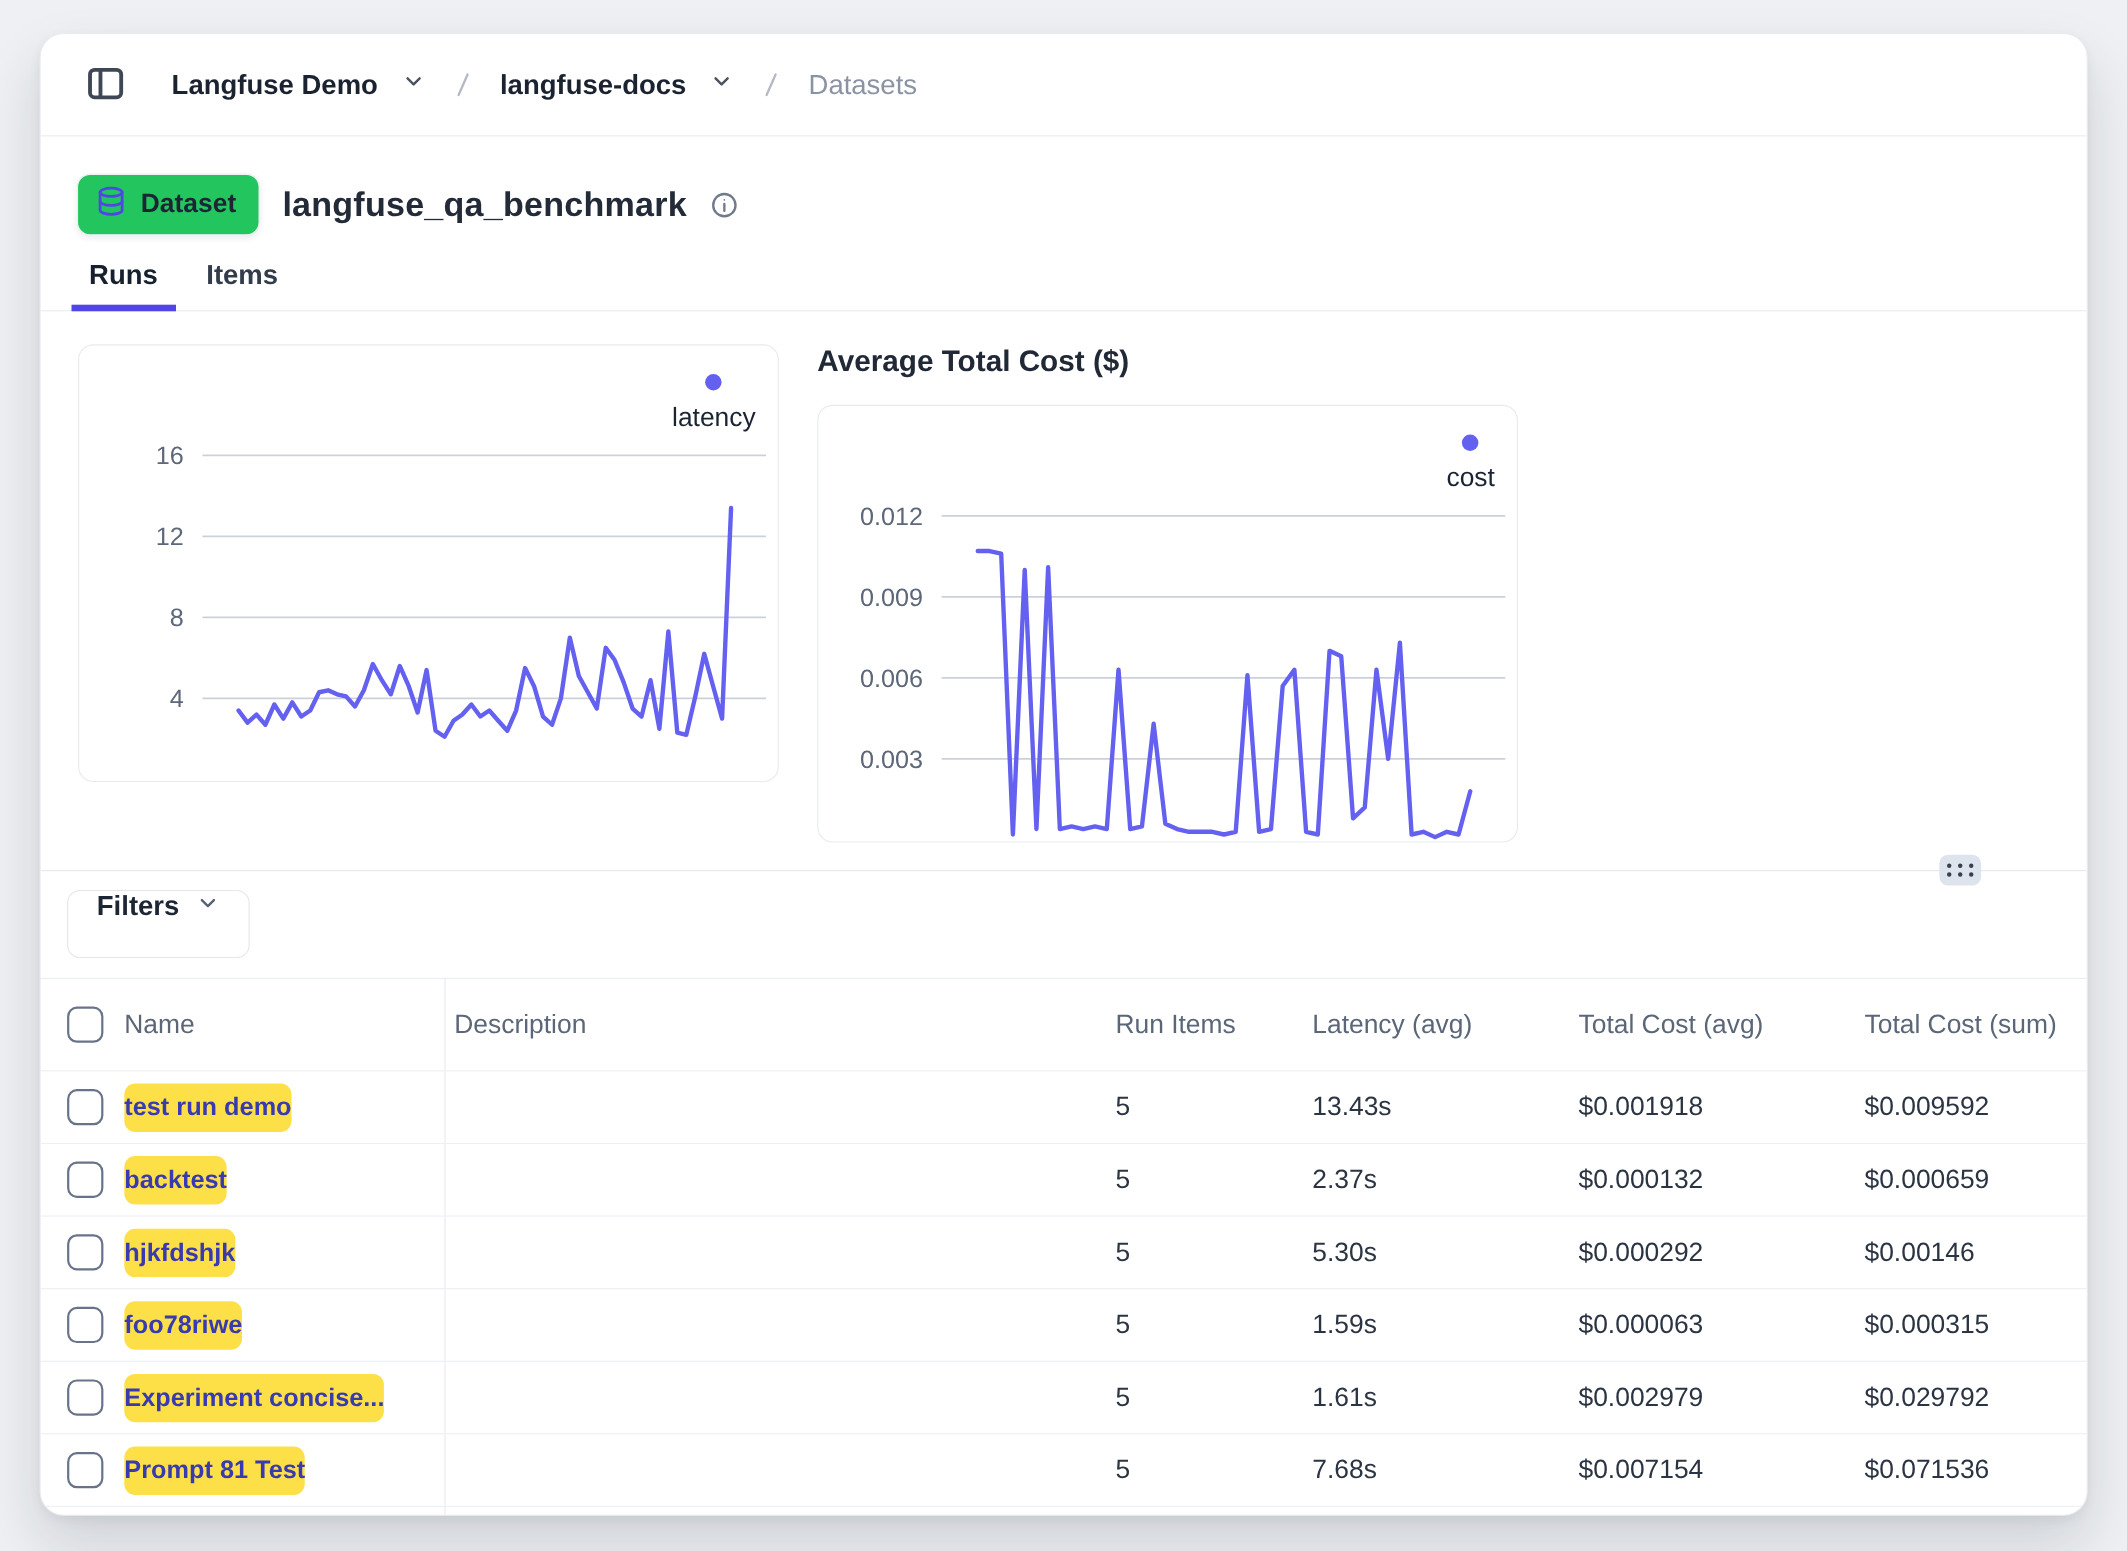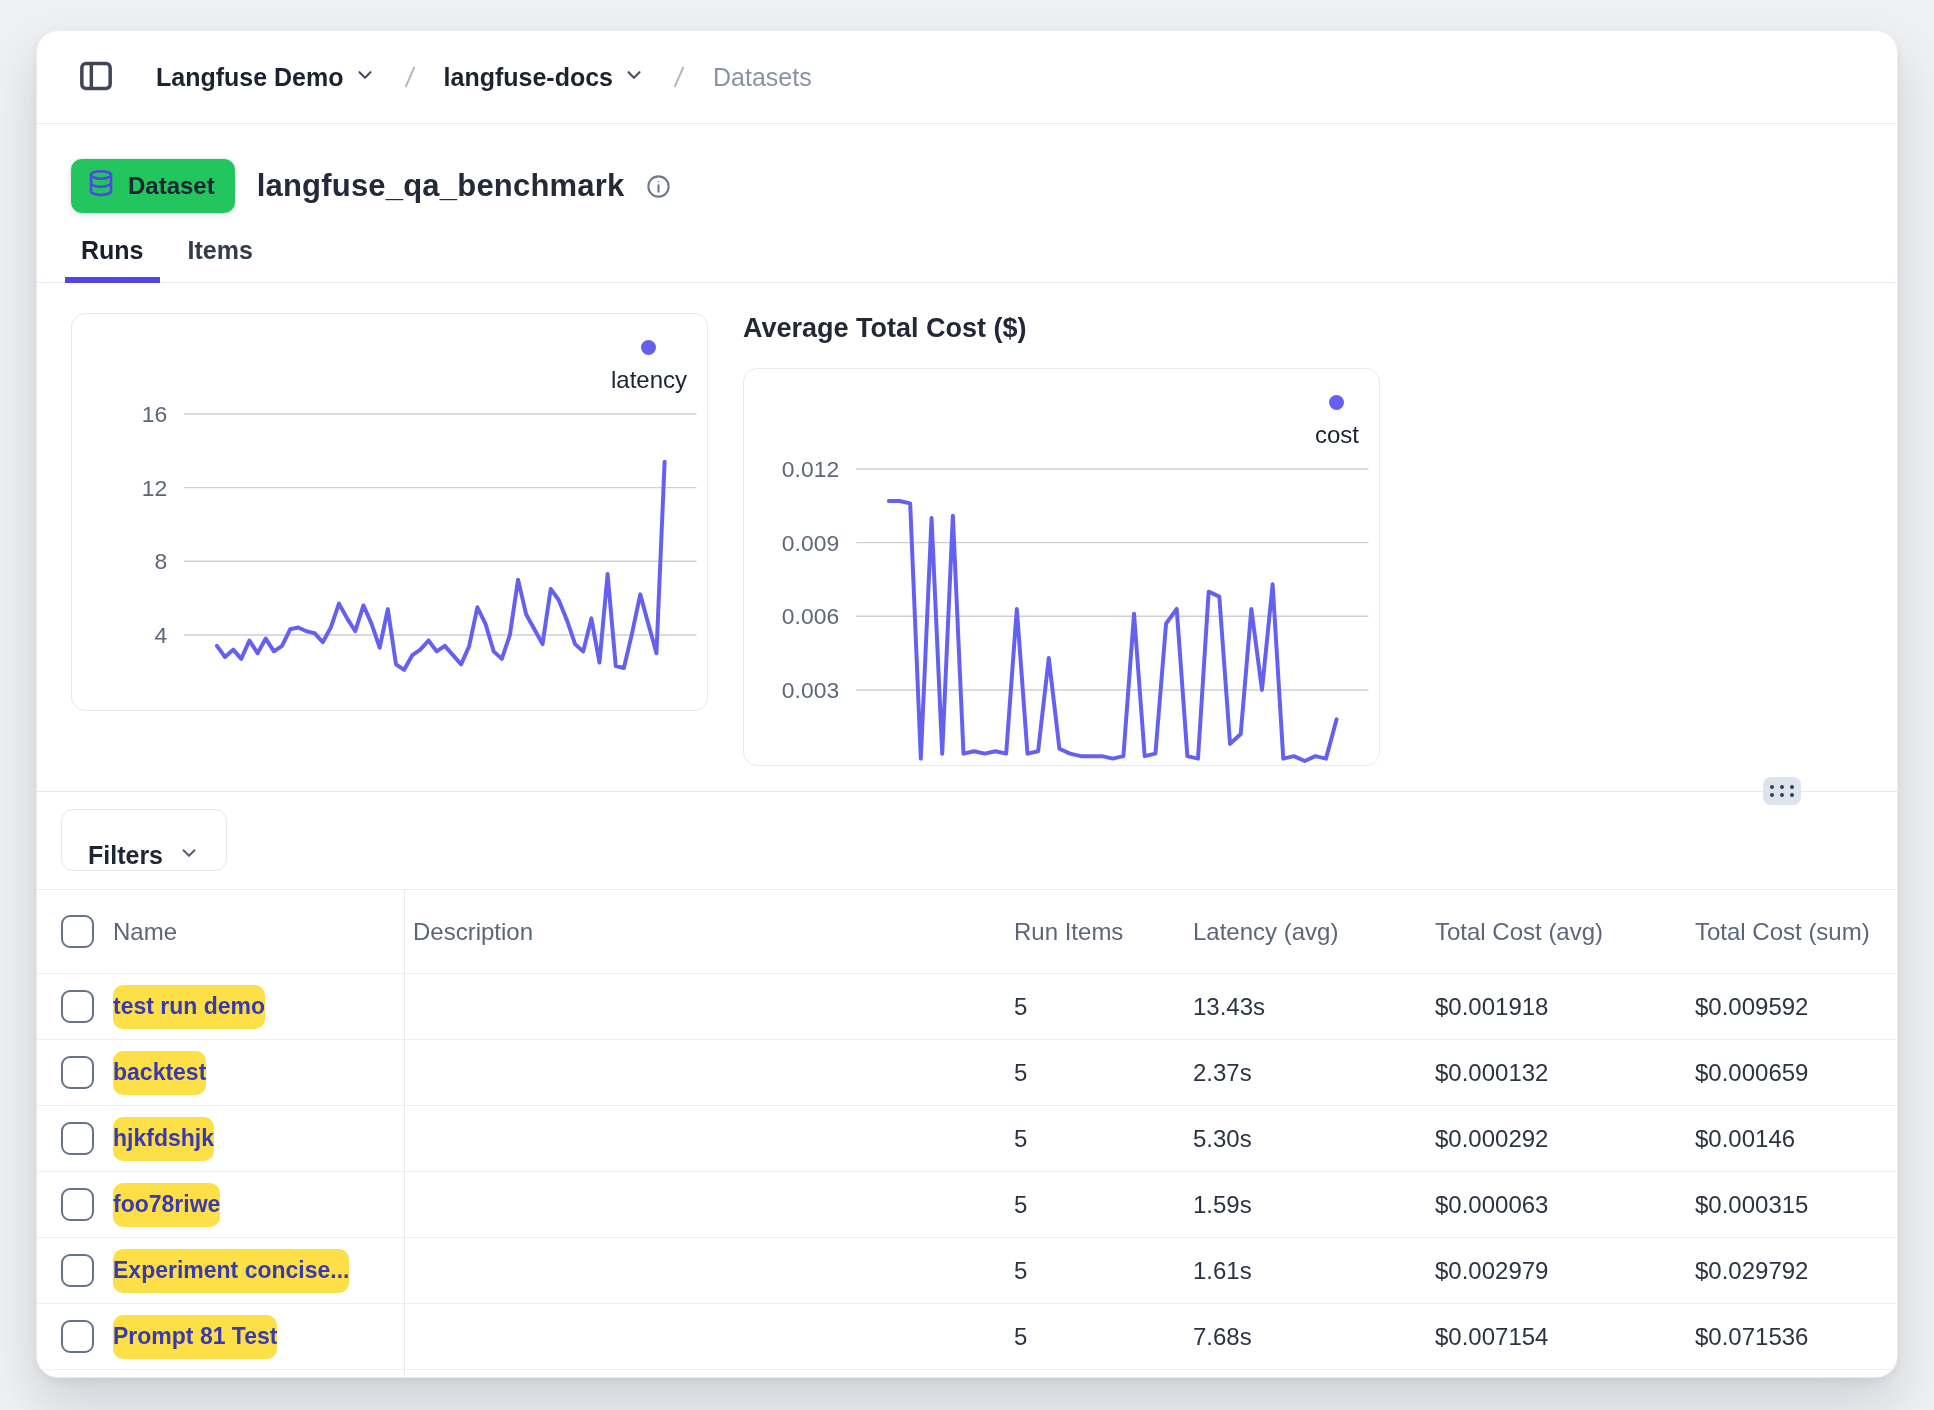--- a/index.html
+++ b/index.html
@@ -13,21 +13,21 @@
   .card{
     position:absolute;left:36px;top:30px;width:1862px;height:1348px;
     background:#ffffff;border:1px solid #e9ebef;border-radius:22px;
     box-shadow:0 26px 52px rgba(20,28,45,.14),0 4px 10px rgba(20,28,45,.05);
     overflow:hidden;box-sizing:border-box;
   }
   
   .top-bar{height:92px;display:flex;align-items:center;gap:40px;padding:0 39px;border-bottom:1px solid #e9ebef;}
   .icon-btn{background:none;border:none;padding:0;display:flex;align-items:center;color:#3f4655;cursor:pointer;}
   .breadcrumb{display:flex;align-items:center;gap:20px;}
-  .crumb{display:flex;align-items:center;gap:10px;background:none;border:none;padding:0;
+  .crumb{display:flex;align-items:center;gap:21px;background:none;border:none;padding:0;
     font:600 25px "Liberation Sans","DejaVu Sans",sans-serif;color:#1b2330;cursor:pointer;}
   .crumb .chev{color:#4a5264;}
   .crumb-current{font-size:25px;font-weight:400;color:#8a93a4;}
   .slash{display:flex;align-items:center;}
   
   .title-row{margin:34px 38px 0 33px;display:flex;align-items:center;gap:21px;}
   .dataset-badge{height:54px;padding:0 20px 0 15px;display:inline-flex;align-items:center;gap:12px;
     background:#22c55e;border:1px solid #eef0f4;border-radius:12px;
     box-shadow:0 2px 6px rgba(25,32,50,.09);font-size:24px;font-weight:700;color:#1d2533;}
   .page-title{font-size:31px;font-weight:700;color:#242b38;margin:0;letter-spacing:.2px;}
@@ -48,21 +48,21 @@
   .legend .dot{width:15px;height:15px;border-radius:50%;background:#6561f0;}
   
   .section-divider{margin-top:25px;position:relative;border-top:1.5px solid #e4e7ed;}
   .drag-handle{position:absolute;right:96px;top:-15px;width:38px;height:28px;background:#dee4ee;border-radius:8px;
     display:grid;grid-template-columns:repeat(3,5px);grid-template-rows:repeat(2,5px);gap:3px 5px;
     place-content:center;cursor:row-resize;border:none;}
   .drag-handle i{width:4.5px;height:4.5px;background:#39404d;border-radius:50%;}
   
   .filters-row{margin-top:17px;padding:0 24px;}
   .filters-btn{height:62px;padding:0 26px;border:1.5px solid #e3e6eb;border-radius:12px;background:#fff;
-    display:inline-flex;align-items:flex-end;gap:15px;cursor:pointer;
+    display:inline-flex;align-items:flex-start;gap:15px;cursor:pointer;
     font:600 25px "Liberation Sans","DejaVu Sans",sans-serif;color:#1d2634;}
   .filters-btn .chev{color:#566074;}
   
   .table{margin-top:18px;border-top:1px solid #e9ecf1;}
   .trow{display:grid;grid-template-columns:68px 300px 609px 179px 242px 260px 1fr;
     align-items:center;height:65px;border-bottom:1px solid #eceff3;font-size:24px;color:#2b3442;}
   .trow.head{height:83px;color:#5b6679;font-weight:500;}
   .cell{overflow:hidden;white-space:nowrap;}
   .cell-check{padding-left:24px;display:flex;align-items:center;height:100%;}
   .cell-name{height:100%;display:flex;align-items:center;border-right:1px solid #e6e9ee;padding-left:8px;}

